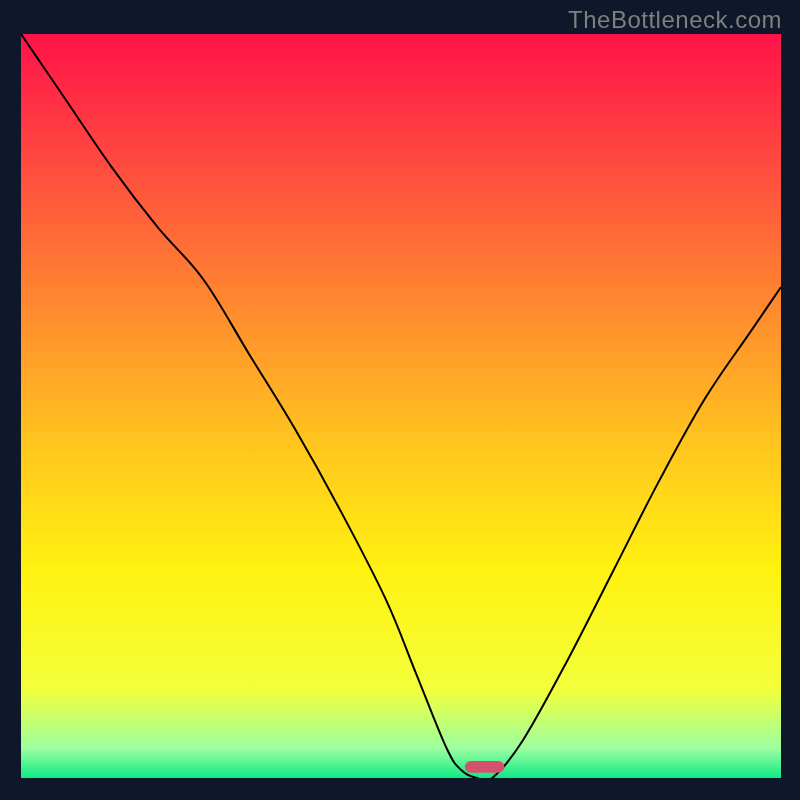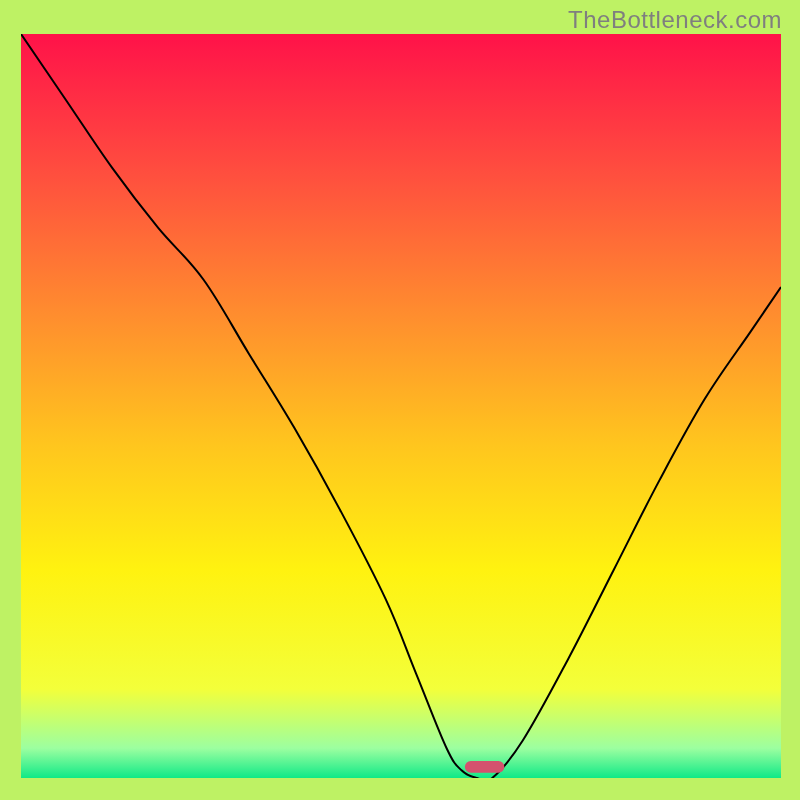--- a/index.html
+++ b/index.html
@@ -8,21 +8,21 @@
     width: 800px;
     height: 800px;
     background: #000000;
     overflow: hidden;
     font-family: Arial, Helvetica, sans-serif;
   }
   .frame {
     position: relative;
     width: 800px;
     height: 800px;
-    background: #bef264;
+    background: #0f172a;
   }
   .attribution {
     position: absolute;
     top: 6px;
     right: 18px;
     color: #7f7f7f;
     font-size: 24px;
     font-weight: 500;
     letter-spacing: 0.5px;
     z-index: 5;

